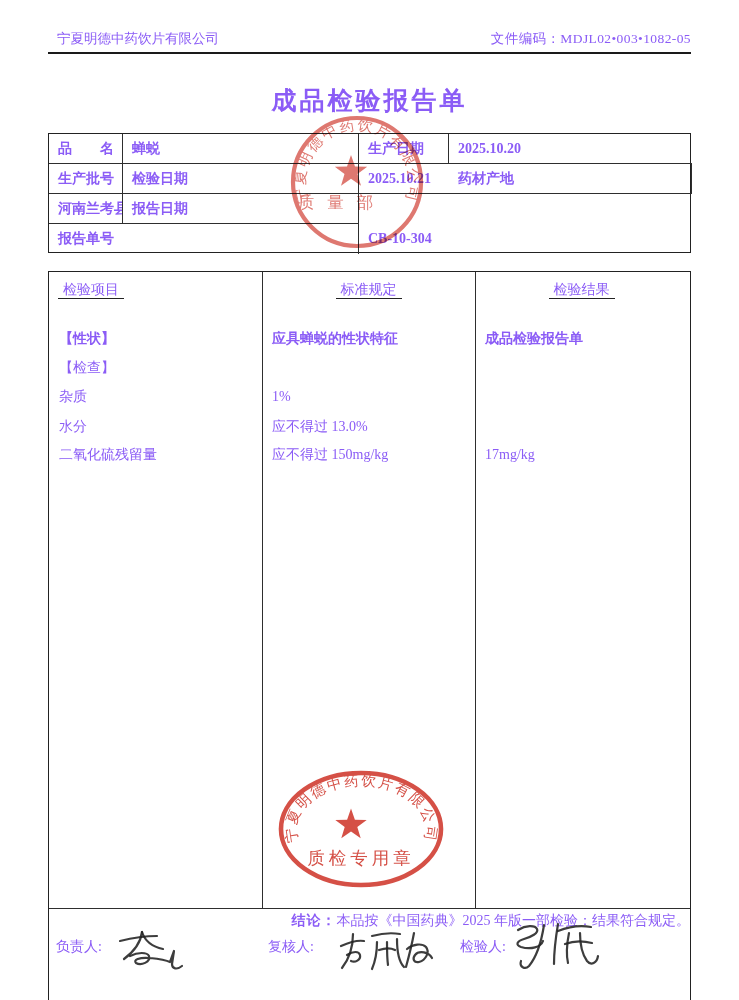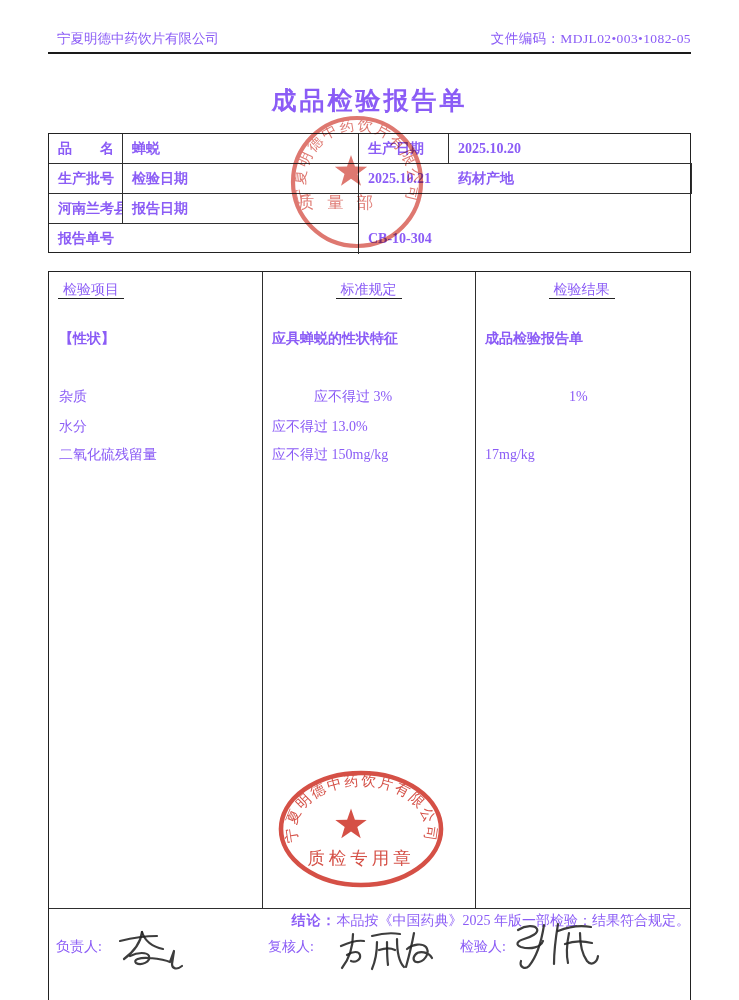--- a/index.html
+++ b/index.html
@@ -28,21 +28,21 @@
   
   .insp-table { left:48px; top:271px; width:643px; height:790px; border:1.6px solid #222; box-sizing:border-box; }
   .vline { position:absolute; top:0; width:1px; height:636px; background:#2e2e2e; }
   .vline.v1 { left:213px; } .vline.v2 { left:426px; }
   .hline { position:absolute; left:0; top:636px; width:100%; height:1px; background:#2e2e2e; }
   .insp-head { position:absolute; top:9px; font-size:14px; }
   .insp-head .u { border-bottom:1px solid #222; padding:0 5px 1px 5px; }
   .ih1 { left:9px; } .ih2 { left:213px; width:213px; text-align:center; } .ih3 { left:426px; width:213px; text-align:center; }
   .irow { position:absolute; left:0; width:640px; display:grid; grid-template-columns:213px 213px 214px; font-size:14px; line-height:18px; }
   .irow > span { padding-left:10px; white-space:nowrap; overflow:hidden; }
-  .r0 { top:58px;font-weight:bold; } .r1 { top:87px; } .r2 { top:116px;gap:42px; } .r3 { top:146px; } .r4 { top:174px; }
+  .r0 { top:58px;font-weight:bold; } .r1 { top:87px; } .r2 { top:116px; } .r3 { top:146px; } .r4 { top:174px; }
   .concl { position:absolute; left:0; top:636px; width:100%; height:25px; line-height:25px;
            text-align:right; font-size:14px; white-space:nowrap; }
   .concl b { letter-spacing:1px; }
   
   .stamp { pointer-events:none; mix-blend-mode:multiply; }
   .stamp-top { left:282px; top:107px; opacity:.68; }
   .stamp-bottom { left:266px; top:759px; opacity:.88; }
   
   .sig-label { font-size:14px; top:938px; }
   .sl1 { left:56px; } .sl2 { left:268px; } .sl3 { left:460px; }
@@ -87,23 +87,27 @@
 
     <div class="insp-head ih1"><span class="u">检验项目</span></div>
     <div class="insp-head ih2"><span class="u">标准规定</span></div>
     <div class="insp-head ih3"><span class="u">检验结果</span></div>
 
     <div class="irow r0">
       <span>【性状】</span>
       <span>应具蝉蜕的性状特征</span>
       <span>成品检验报告单</span>
     </div>
+    <div class="irow r1">
+      <span>【检查】</span>
+      <span></span>
+      <span></span>
+    </div>
     <div class="irow r2">
       <span>杂质</span>
-      <span>应不得过 3%</span>
       <span>1%</span>
     </div>
     <div class="irow r3">
       <span>水分</span>
       <span>应不得过 13.0%</span>
     </div>
     <div class="irow r4">
       <span>二氧化硫残留量</span>
       <span>应不得过 150mg/kg</span>
       <span>17mg/kg</span>

